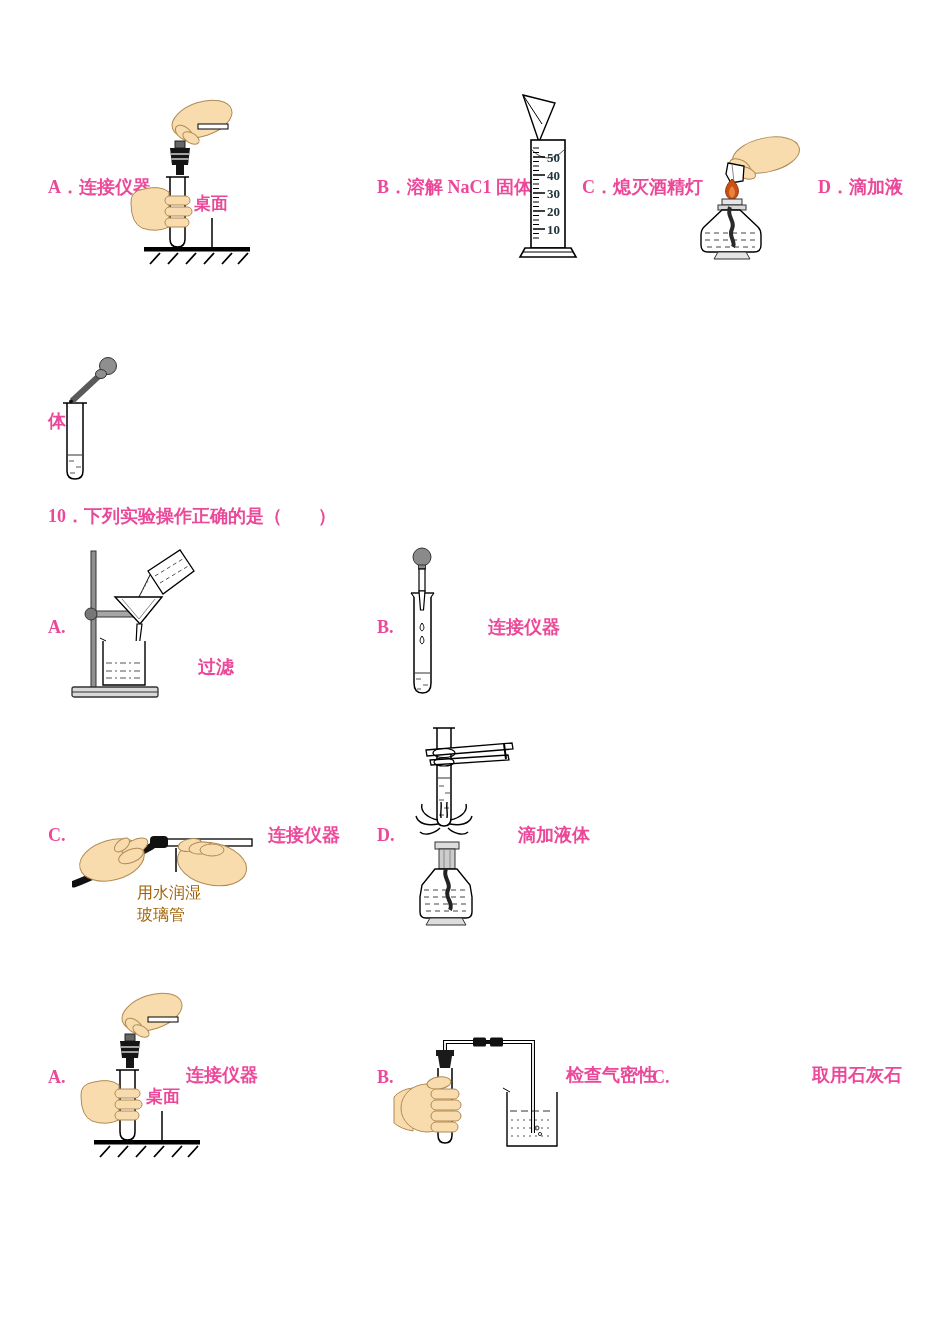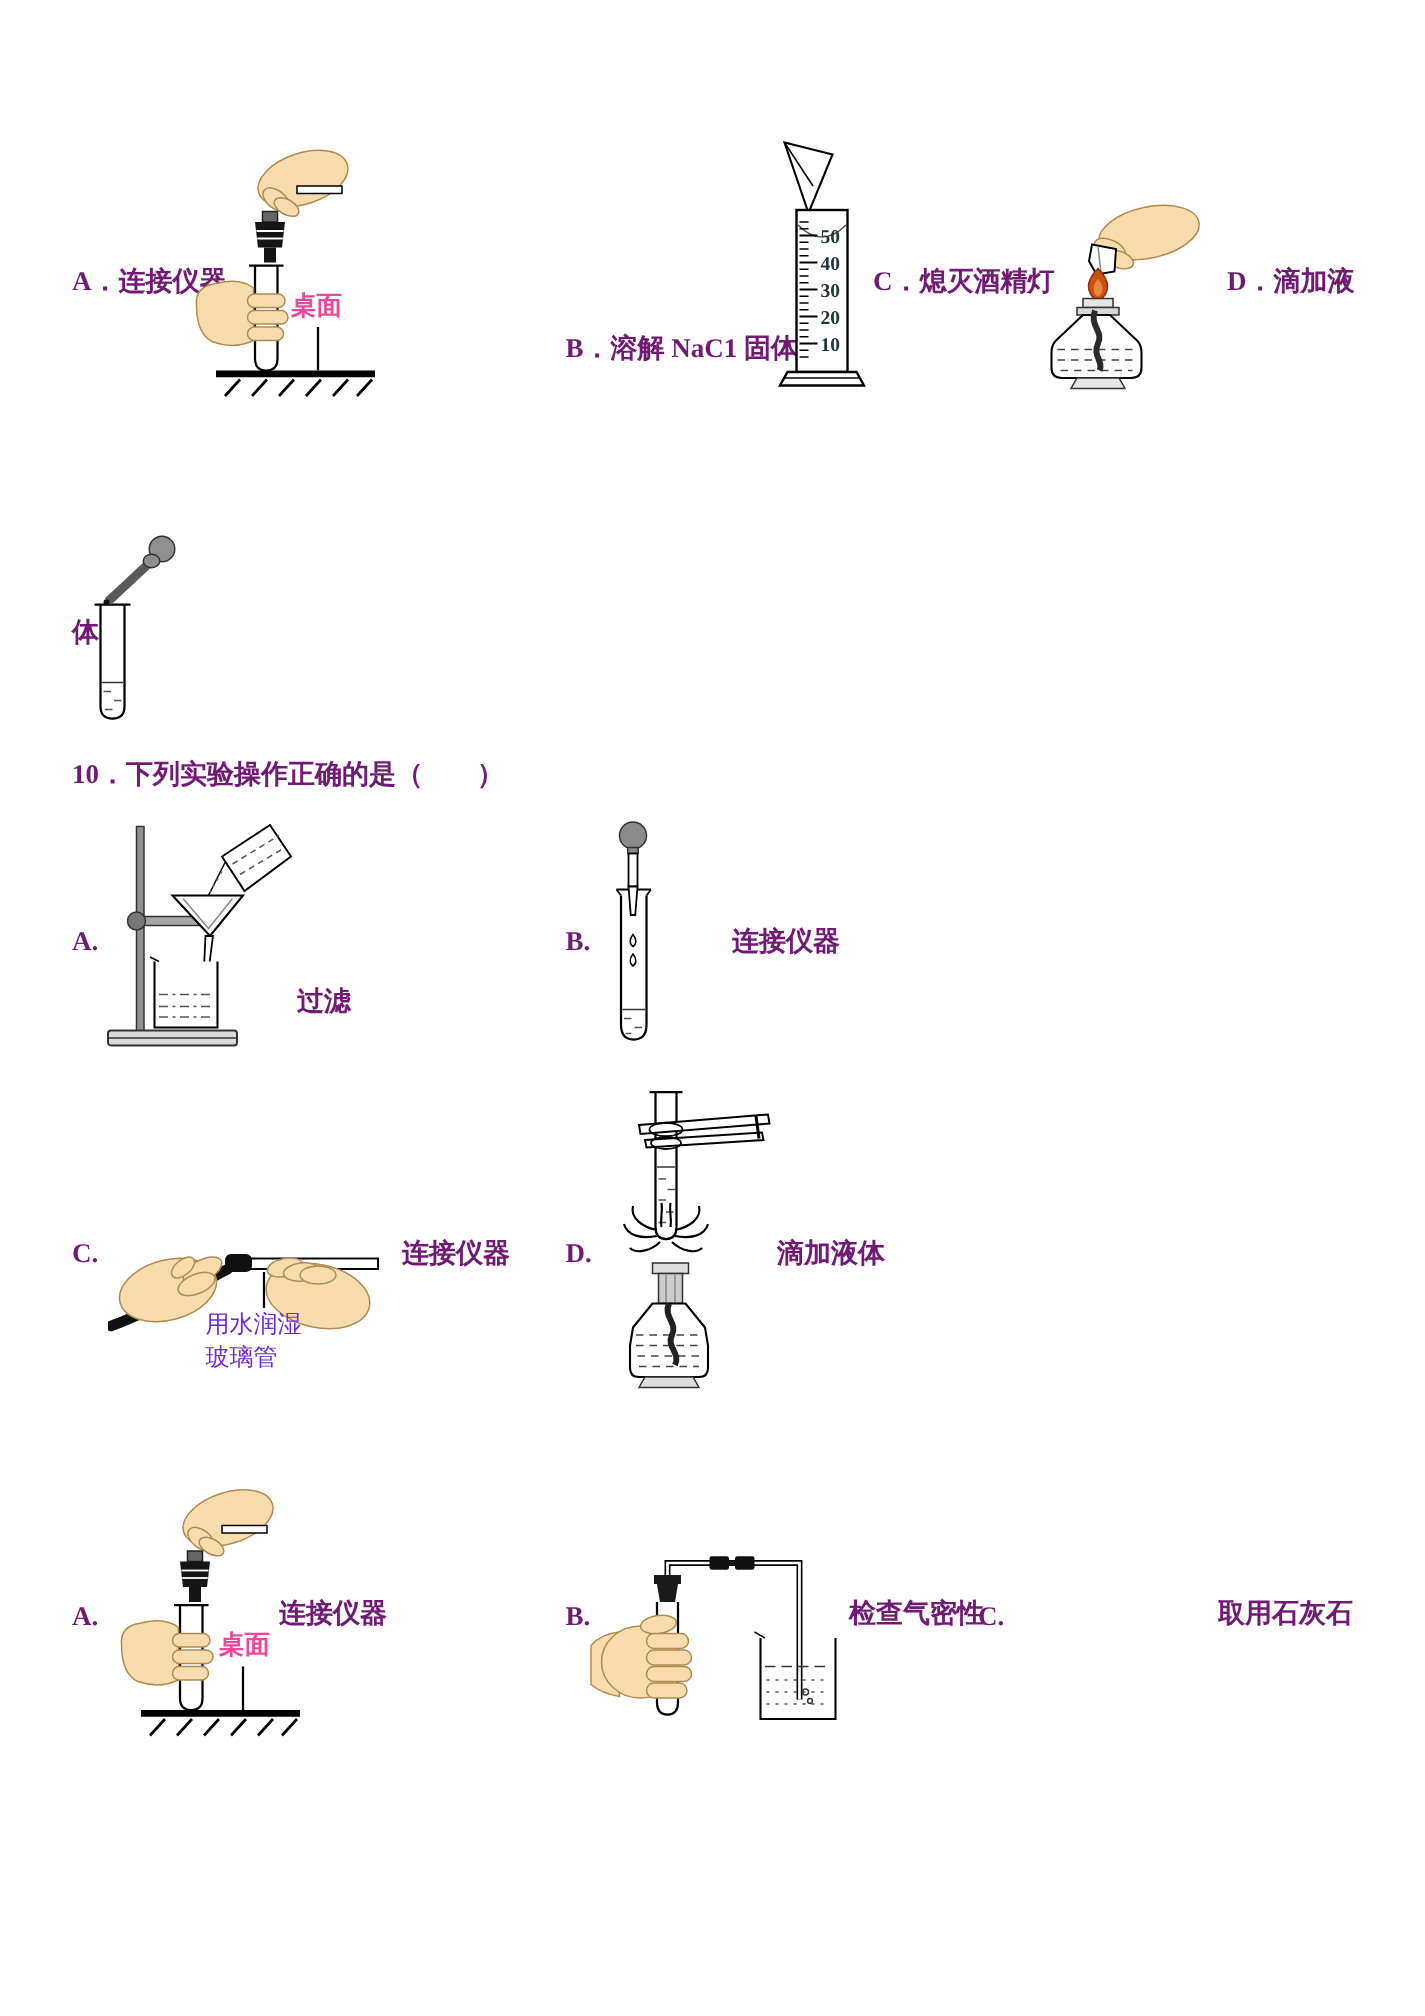--- a/index.html
+++ b/index.html
@@ -2,28 +2,28 @@
 <html><head>
 <meta charset="utf-8">
 <style>
   * { margin:0; padding:0; box-sizing:border-box; }
   html,body { background:#fff; }
   .page {
     position:relative; width:950px; height:1344px; background:#ffffff;
     font-family:"Liberation Serif","DejaVu Serif",serif; overflow:hidden;
   }
   .txt {
-    position:absolute; font-size:18px; font-weight:bold; color:#701a75;
+    position:absolute; font-size:18px; font-weight:bold; color:#ec4899;
     white-space:nowrap; line-height:1.25;
   }
   .figlabel {
     position:absolute; font-size:17px; font-weight:bold; color:#ec4899; white-space:nowrap;
   }
   .note {
-    position:absolute; font-size:16px; font-weight:normal; color:#6d28d9; white-space:nowrap;
+    position:absolute; font-size:16px; font-weight:normal; color:#a16207; white-space:nowrap;margin-top:10px;
   }
   .fig { position:absolute; }
   svg { display:block; }
   svg text { font-family:"Liberation Serif","DejaVu Serif",serif; }
 </style>
 </head>
 <body>
 
 <div class="page">
 
@@ -46,21 +46,21 @@
       <rect x="70" y="27" width="30" height="5" fill="#fff" stroke="#000"></rect>
       <rect x="47" y="44" width="10" height="7" fill="#666" stroke="#222"></rect>
       <path d="M42,51 h20 l-2,17 h-16 z" fill="#151515"></path>
       <line x1="43" y1="57" x2="61" y2="57" stroke="#fff" stroke-width="1.2"></line>
       <line x1="43.5" y1="62" x2="60.5" y2="62" stroke="#fff" stroke-width="1.2"></line>
       <rect x="48" y="68" width="8" height="10" fill="#151515"></rect>
     </svg>
     <span class="figlabel" style="left:66px; top:95px;">桌面</span>
   </div>
 
-  <span class="txt" style="left:377px; top:176px;margin-top:45px;">B．溶解 NaC1 固体</span>
+  <span class="txt" style="left:377px; top:176px;">B．溶解 NaC1 固体</span>
 
   <div class="fig" style="left:518px; top:90px;">
     <svg viewBox="0 0 60 175" width="60" height="175">
       <polygon points="5,5 37,13 21,52" fill="#fff" stroke="#000" stroke-width="1.4"></polygon>
       <line x1="5" y1="5" x2="24" y2="34" stroke="#000" stroke-width="1"></line>
       <line x1="21" y1="52" x2="25" y2="58" stroke="#000" stroke-width="1.2"></line>
       <rect x="13" y="50" width="34" height="108" fill="#fff" stroke="#000" stroke-width="1.6"></rect>
       <path d="M14,60 Q30,76 46,60" fill="none" stroke="#555" stroke-width="1"></path>
       <path d="M15,67 H27 M15,85 H27 M15,103 H27 M15,121 H27 M15,139 H27" stroke="#000" stroke-width="1.3" fill="none"></path>
       <path d="M15,58 H21 M15,62.5 H21 M15,71.5 H21 M15,76 H21 M15,80.5 H21 M15,89.5 H21 M15,94 H21 M15,98.5 H21 M15,107.5 H21 M15,112 H21 M15,116.5 H21 M15,125.5 H21 M15,130 H21 M15,134.5 H21 M15,143.5 H21 M15,148 H21" stroke="#000" stroke-width="1" fill="none"></path>

